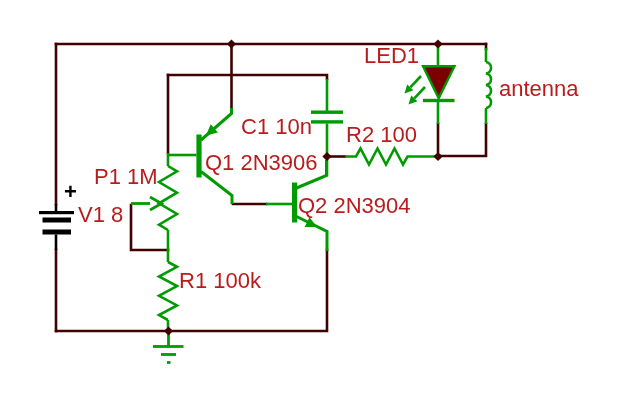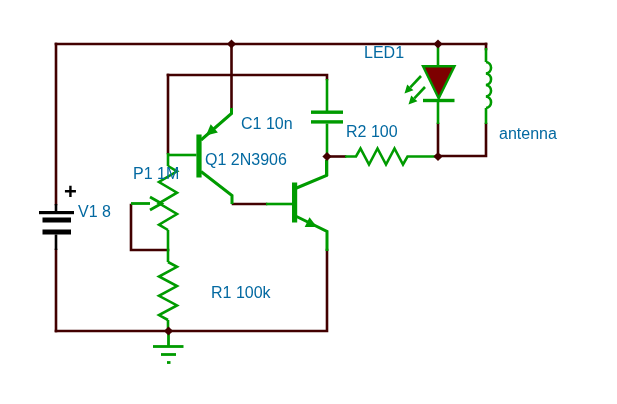--- a/index.html
+++ b/index.html
@@ -6,23 +6,23 @@
   .canvas{
     position:relative;
     width:617px;height:404px;
     background:#ffffff;
     font-family:"Liberation Sans",sans-serif;
     overflow:hidden;
   }
   .canvas svg{position:absolute;left:0;top:0;}
   .lbl{
     position:absolute;
-    font-size:16px;
+    font-size:22px;
     line-height:1;
-    color:#0369a1;
+    color:#b91c1c;
     white-space:pre;
   }
   .plus{
     position:absolute;
     font-size:22px;
     line-height:1;
     font-weight:bold;
     color:#000000;
     white-space:pre;
   }
@@ -141,21 +141,22 @@
       <polygon points="226.9,44 231.5,39.4 236.1,44 231.5,48.6"></polygon>
       <polygon points="433.4,44 438,39.4 442.6,44 438,48.6"></polygon>
       <polygon points="433.4,156.5 438,151.9 442.6,156.5 438,161.1"></polygon>
       <polygon points="322.4,156.5 327,151.9 331.6,156.5 327,161.1"></polygon>
       <polygon points="163.9,331 168.5,326.4 173.1,331 168.5,335.6"></polygon>
     </g>
   </svg>
 
   <div class="lbl" style="left:241px;top:116px;">C1 10n</div>
   <div class="lbl" style="left:205px;top:144px;margin-top:8px;">Q1 2N3906</div>
-  <div class="lbl" style="left:94px;top:166px;margin-left:39px;">P1 1M</div>
+  <div class="lbl" style="left:298px;top:195px;">Q2 2N3904</div>
+  <div class="lbl" style="left:94px;top:166px;">P1 1M</div>
   <div class="lbl" style="left:78px;top:204px;">V1 8</div>
-  <div class="lbl" style="left:179px;top:285px;margin-left:32px;">R1 100k</div>
+  <div class="lbl" style="left:179px;top:270px;">R1 100k</div>
   <div class="lbl" style="left:346px;top:124px;text-align:center;">R2 100</div>
   <div class="lbl" style="left:364px;top:45px;">LED1</div>
-  <div class="lbl" style="left:499px;top:78px;margin-top:48px;">antenna</div>
+  <div class="lbl" style="left:499px;top:78px;">antenna</div>
   <div class="plus" style="left:64px;top:181px;">+</div>
 
 </div>
 
 </body></html>

